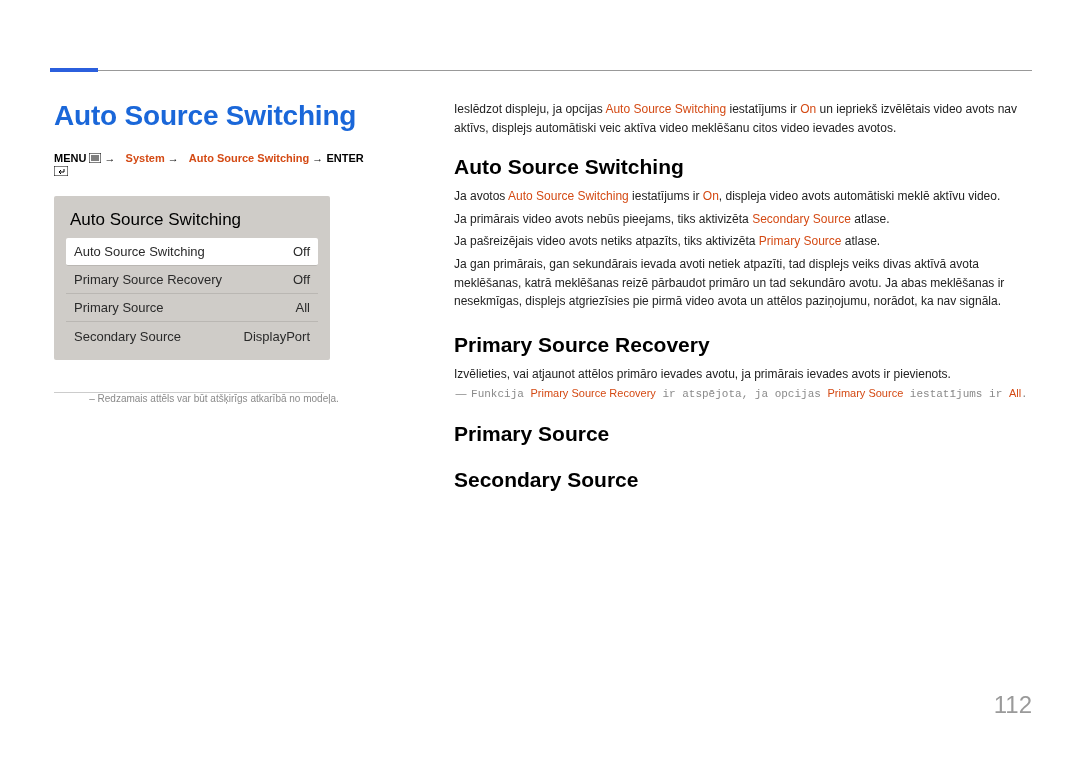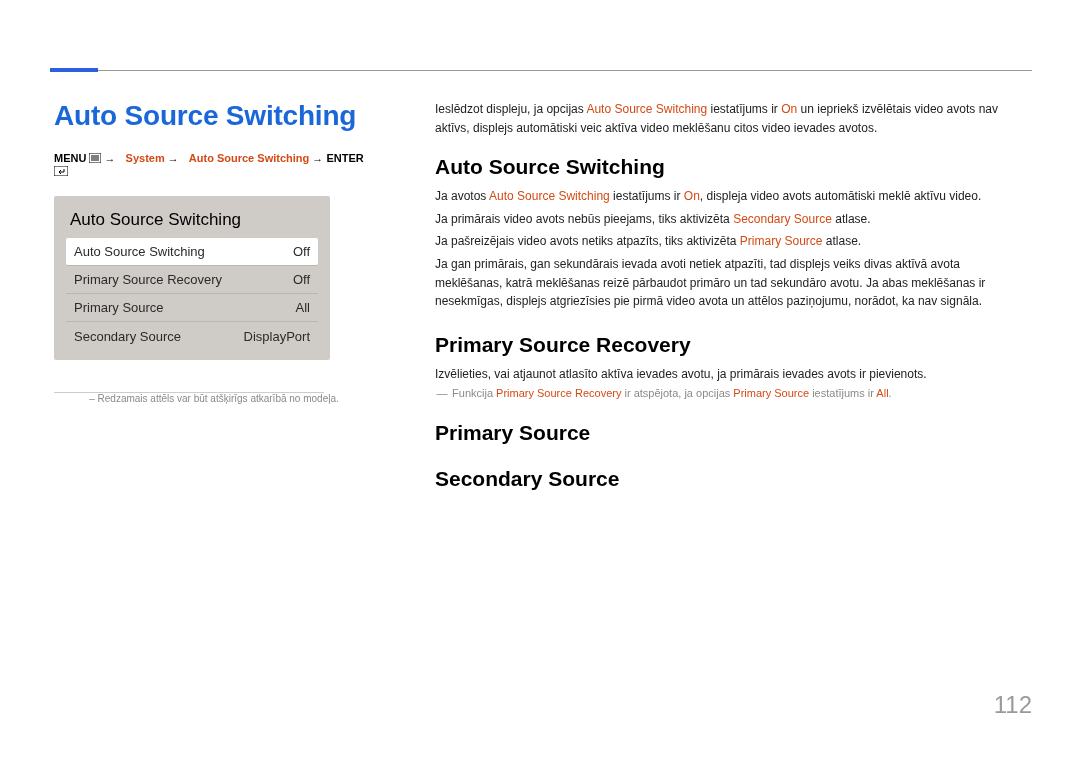--- a/index.html
+++ b/index.html
@@ -87,31 +87,31 @@
     height: 1px;
     background: #ccc;
   }
   .footnote {
     font-size: 10px;
     color: #8a8a8a;
     text-align: center;
   }
   .right-col {
     position: absolute;
-    left: 435px;
+    left: 454px;
     top: 100px;
     right: 52px;
   }
   .body-text {
     font-size: 12px;
     line-height: 1.55;
     color: #222;
   }
   .accent { color: #d44a14; }
-  .gray { color: #8a8a8a; }
+  .gray { color: #8a8a8a; font-family: Liberation Mono, monospace; }
   .section-h {
     font-size: 21px;
     font-weight: 600;
     color: #000;
     margin-top: 22px;
     margin-bottom: 8px;
   }
   .section-h.first { margin-top: 18px; }
   .para { margin-bottom: 4px; }
   .note-line {
@@ -196,21 +196,21 @@
   </p>
   <p class="body-text para">
     <span>Ja primārais video avots nebūs pieejams, tiks aktivizēta </span><span class="accent">Secondary Source</span><span> atlase.</span>
   </p>
   <p class="body-text para">
     <span>Ja pašreizējais video avots netiks atpazīts, tiks aktivizēta </span><span class="accent">Primary Source</span><span> atlase.</span>
   </p>
   <p class="body-text para">Ja gan primārais, gan sekundārais ievada avoti netiek atpazīti, tad displejs veiks divas aktīvā avota meklēšanas, katrā meklēšanas reizē pārbaudot primāro un tad sekundāro avotu. Ja abas meklēšanas ir nesekmīgas, displejs atgriezīsies pie pirmā video avota un attēlos paziņojumu, norādot, ka nav signāla.</p>
 
   <h2 class="section-h">Primary Source Recovery</h2>
-  <p class="body-text para">Izvēlieties, vai atjaunot atlasīto aktīva ievades avotu, ja primārais ievades avots ir pievienots.</p>
+  <p class="body-text para">Izvēlieties, vai atjaunot attēlos primāro ievades avotu, ja primārais ievades avots ir pievienots.</p>
   <p class="note-line">
     <span class="dash">―</span>
     <span class="gray">Funkcija </span><span class="accent">Primary Source Recovery</span><span class="gray"> ir atspējota, ja opcijas </span><span class="accent">Primary Source</span><span class="gray"> iestatījums ir </span><span class="accent">All</span><span class="gray">.</span>
   </p>
 
   <h2 class="section-h">Primary Source</h2>
 
   <h2 class="section-h">Secondary Source</h2>
 </div>
 

